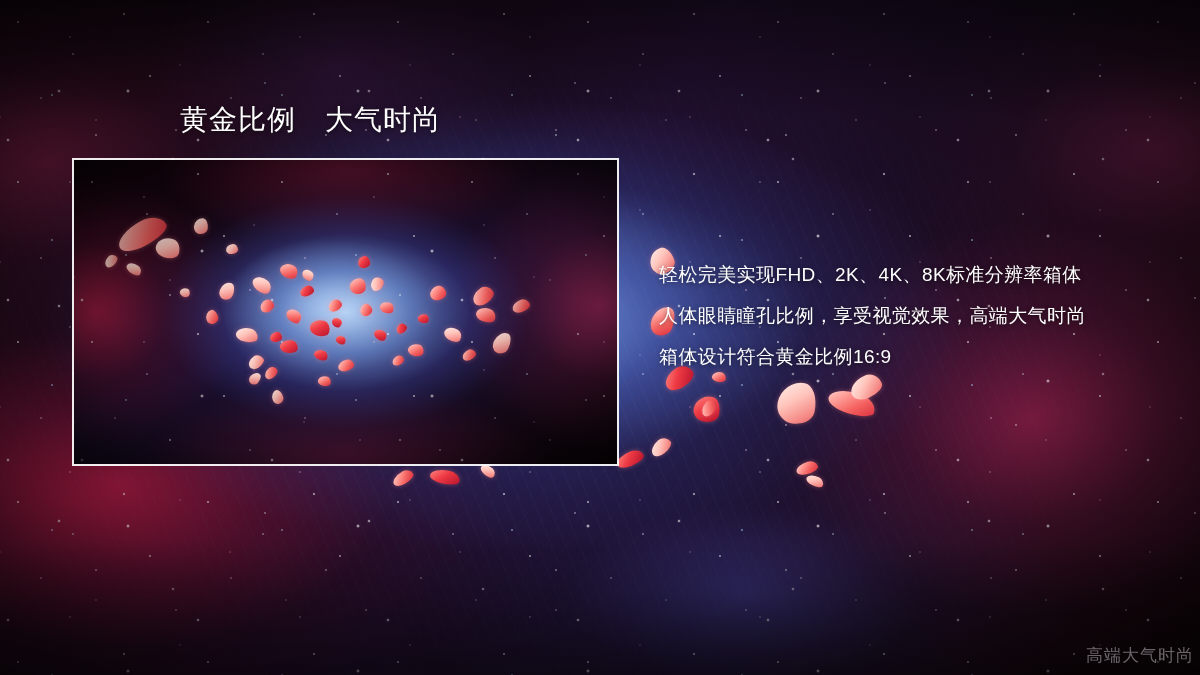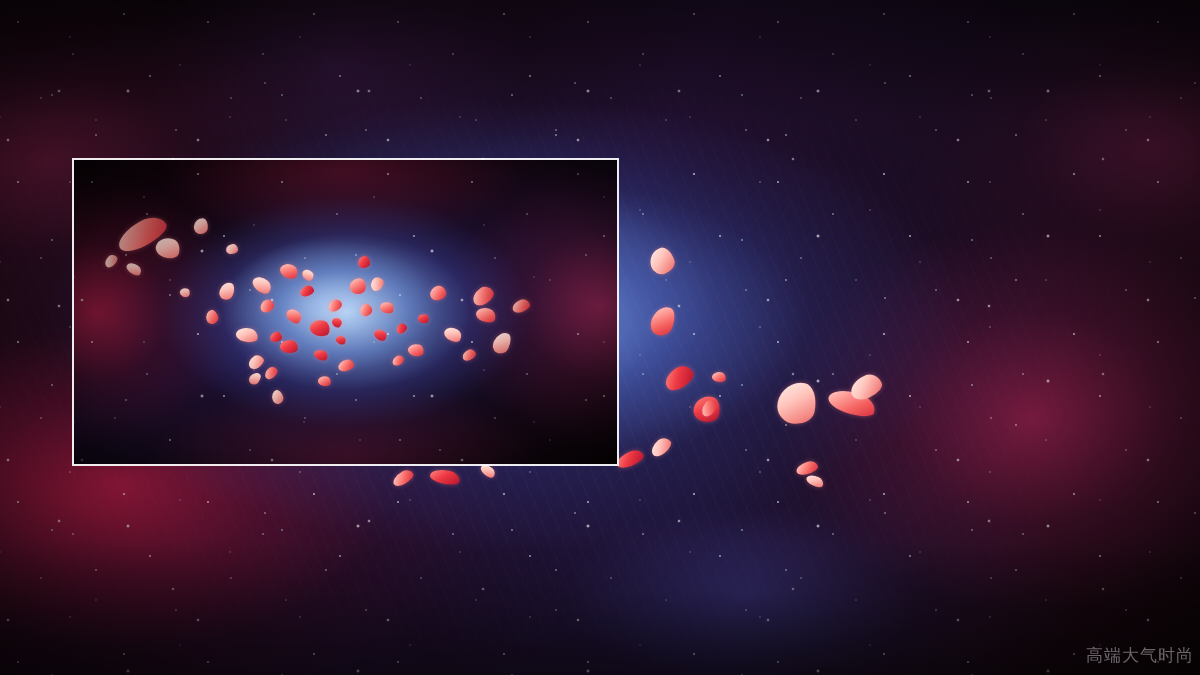--- a/index.html
+++ b/index.html
@@ -277,17 +277,23 @@
         <div class="petal deep" style="left: 284px; top: 96px; width: 12px; height: 12px; transform: rotate(-10deg);"></div>
         <div class="petal deep" style="left: 262px; top: 176px; width: 10px; height: 8px; transform: rotate(32deg);"></div>
         <div class="petal" style="left: 318px; top: 196px; width: 12px; height: 9px; transform: rotate(-28deg);"></div>
         <div class="petal deep" style="left: 344px; top: 154px; width: 11px; height: 9px; transform: rotate(16deg);"></div>
         <div class="petal pale" style="left: 152px; top: 84px; width: 12px; height: 10px; transform: rotate(-6deg);"></div>
         <div class="petal pale" style="left: 106px; top: 128px; width: 10px; height: 9px; transform: rotate(24deg);"></div>
       </div>
     <div id="photo-vignette"></div>
   </div>
 
-
+  <div id="slide-title">黄金比例　大气时尚</div>
+
+  <div id="body-text">
+    <div class="line">轻松完美实现FHD、2K、4K、8K标准分辨率箱体</div>
+    <div class="line">人体眼睛瞳孔比例，享受视觉效果，高端大气时尚</div>
+    <div class="line">箱体设计符合黄金比例16:9</div>
+  </div>
 
   <div id="watermark">高端大气时尚</div>
 
 </div>
 
 </body></html>

